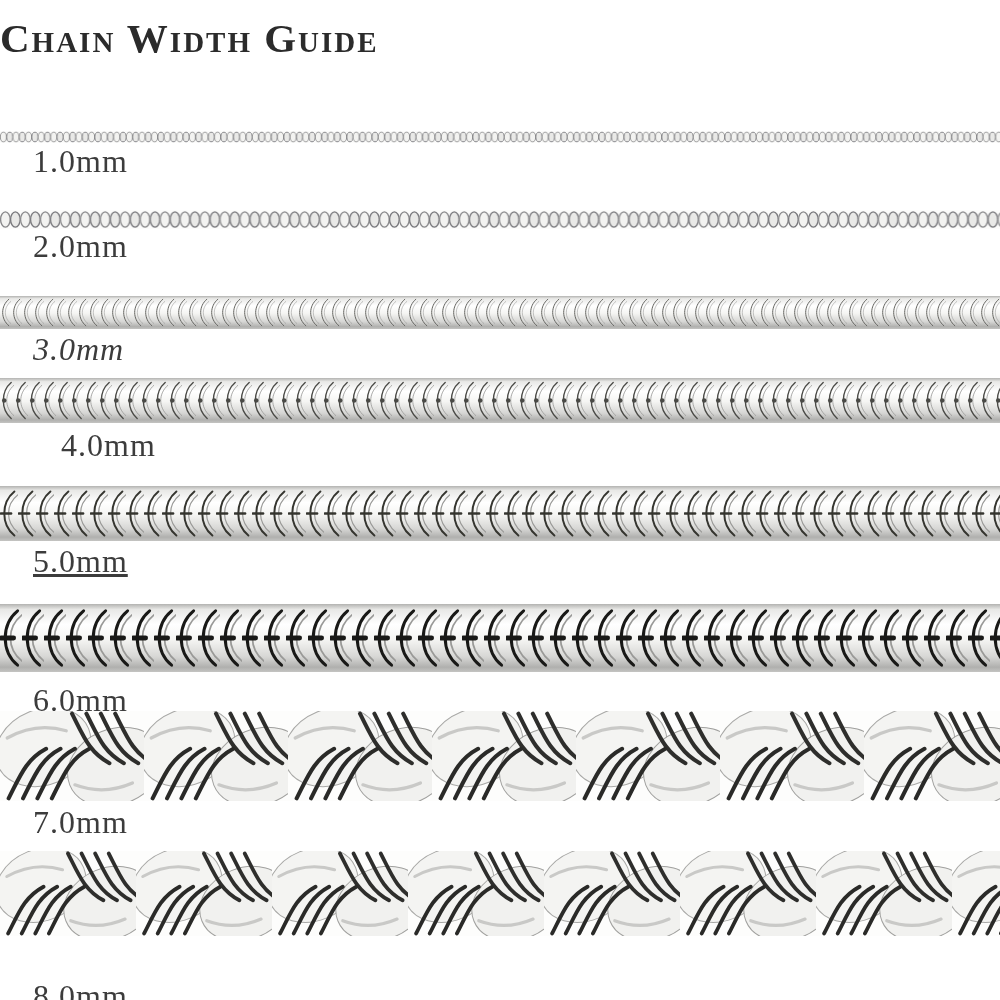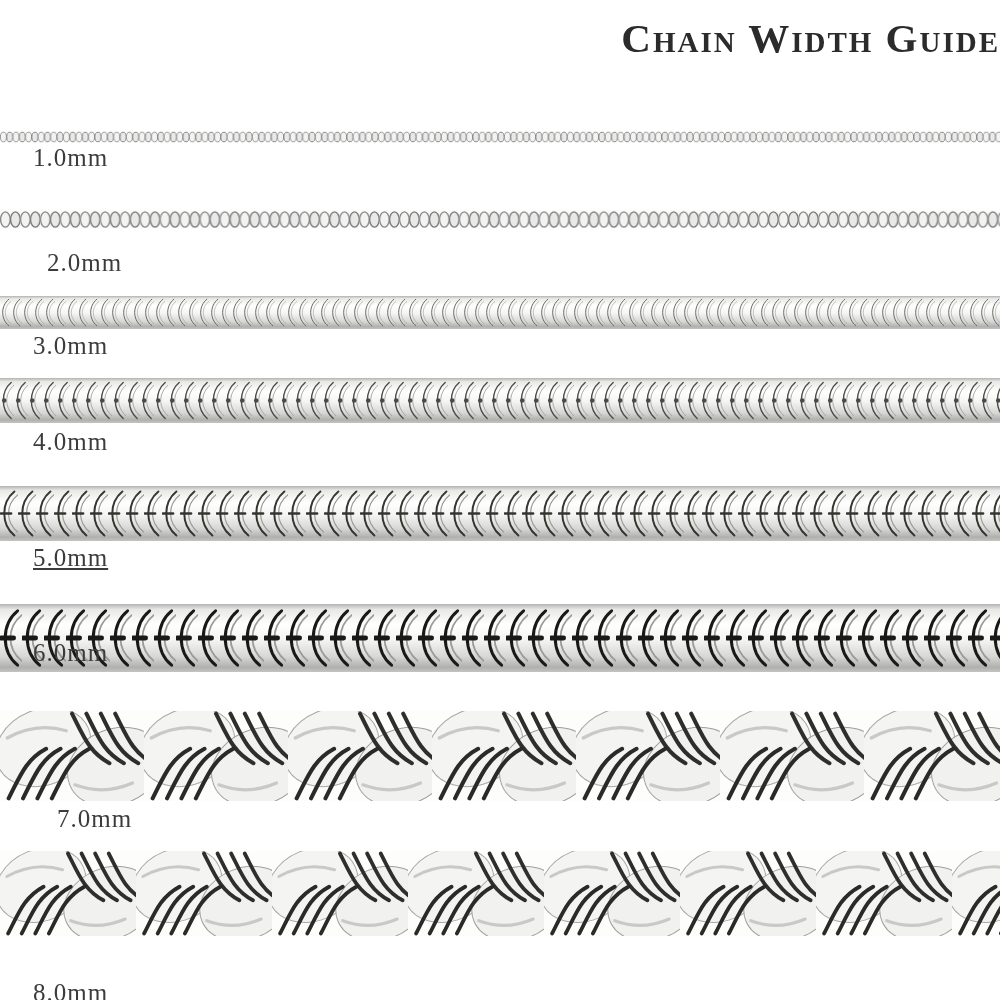--- a/index.html
+++ b/index.html
@@ -9,38 +9,38 @@
     height: 1000px;
     background: #ffffff;
     overflow: hidden;
     font-family: "Liberation Serif", serif;
   }
   #title {
     position: absolute;
     top: 14px;
     left: 0;
     right: 0;
-    text-align: right;
+    text-align: left;
     font-size: 41px;
     font-weight: 600;
     font-variant: small-caps;
     letter-spacing: 2px;
     color: #2b2b2b;
   }
   .chain-strip {
     position: absolute;
     left: 0;
     width: 1000px;
     overflow: hidden;
   }
   .chain-strip svg { display: block; }
   .chain-label {
     position: absolute;
     left: 33px;
-    font-size: 25px;
+    font-size: 32px;
     line-height: 1;
     letter-spacing: 1px;
     color: #3c3c3c;
   }
 </style>
 </head>
 <body>
 
 <div id="page">
   <div id="title">Chain Width Guide</div>
@@ -65,21 +65,21 @@
             <pattern id="cp1" x="0" y="0" width="19.95" height="19" patternUnits="userSpaceOnUse">
               <rect x="0" y="0" width="19.95" height="19" fill="#fcfcfb"></rect>
               <rect x="0" y="6.08" width="19.95" height="6.84" fill="#e4e4e2"></rect>
               <ellipse cx="5.3865" cy="9.5" rx="4.787999999999999" ry="7.6000000000000005" fill="#f3f3f1" stroke="#88888a" stroke-width="1.33"></ellipse>
               <ellipse cx="15.3615" cy="9.5" rx="4.787999999999999" ry="7.6000000000000005" fill="#e9e9e7" stroke="#76767a" stroke-width="1.33"></ellipse>
             </pattern>
           </defs>
           <rect x="0" y="0" width="1000" height="19" fill="url(#cp1)"></rect>
         </svg>
       </div>
-      <div class="chain-label" style="top: 250px; margin-left: 14px;">2.0mm</div>
+      <div class="chain-label" style="top: 230px;">2.0mm</div>
       <div class="chain-strip" style="top: 296px; height: 33px;">
         <svg width="1000" height="33" viewBox="0 0 1000 33" preserveAspectRatio="none">
           <defs>
             <linearGradient id="cg2" x1="0" y1="0" x2="0" y2="1">
               <stop offset="0" stop-color="#b3b3b1"></stop>
               <stop offset="0.08" stop-color="#e8e8e6"></stop>
               <stop offset="0.3" stop-color="#ffffff"></stop>
               <stop offset="0.52" stop-color="#f5f5f3"></stop>
               <stop offset="0.78" stop-color="#d6d6d4"></stop>
               <stop offset="0.93" stop-color="#b0b0ae"></stop>
@@ -87,21 +87,21 @@
             </linearGradient>
             <pattern id="cp2" x="0" y="0" width="11" height="33" patternUnits="userSpaceOnUse">
               <path d="M 11 5.28 C 3.3 11.22 3.3 21.78 11 27.72" stroke="#9a9a98" stroke-width="0.6" fill="none" stroke-linecap="round"></path>
               <path d="M 8.8 3.3000000000000003 C 0.55 9.9 0.55 23.099999999999998 8.8 29.7" stroke="#63635f" stroke-width="1" fill="none" stroke-linecap="round"></path>
             </pattern>
           </defs>
           <rect x="0" y="0" width="1000" height="33" fill="url(#cg2)"></rect>
           <rect x="0" y="0" width="1000" height="33" fill="url(#cp2)"></rect>
         </svg>
       </div>
-      <div class="chain-label" style="top: 333px;">3.0mm</div>
+      <div class="chain-label" style="top: 333px; font-style: italic;">3.0mm</div>
       <div class="chain-strip" style="top: 378px; height: 45px;">
         <svg width="1000" height="45" viewBox="0 0 1000 45" preserveAspectRatio="none">
           <defs>
             <linearGradient id="cg3" x1="0" y1="0" x2="0" y2="1">
               <stop offset="0" stop-color="#b3b3b1"></stop>
               <stop offset="0.08" stop-color="#e8e8e6"></stop>
               <stop offset="0.3" stop-color="#ffffff"></stop>
               <stop offset="0.52" stop-color="#f5f5f3"></stop>
               <stop offset="0.78" stop-color="#d6d6d4"></stop>
               <stop offset="0.93" stop-color="#b0b0ae"></stop>
@@ -110,21 +110,21 @@
             <pattern id="cp3" x="0" y="0" width="14" height="45" patternUnits="userSpaceOnUse">
               <path d="M 14 7.2 C 4.2 15.3 4.2 29.700000000000003 14 37.8" stroke="#9a9a98" stroke-width="0.84" fill="none" stroke-linecap="round"></path>
               <path d="M 11.200000000000001 4.5 C 0.7000000000000001 13.5 0.7000000000000001 31.499999999999996 11.200000000000001 40.5" stroke="#4a4a46" stroke-width="1.4" fill="none" stroke-linecap="round"></path>
               <circle cx="4.2" cy="22.5" r="2.25" fill="#4a4a46"></circle>
             </pattern>
           </defs>
           <rect x="0" y="0" width="1000" height="45" fill="url(#cg3)"></rect>
           <rect x="0" y="0" width="1000" height="45" fill="url(#cp3)"></rect>
         </svg>
       </div>
-      <div class="chain-label" style="top: 429px;">4.0mm</div>
+      <div class="chain-label" style="top: 429px; margin-left: 28px;">4.0mm</div>
       <div class="chain-strip" style="top: 486px; height: 55px;">
         <svg width="1000" height="55" viewBox="0 0 1000 55" preserveAspectRatio="none">
           <defs>
             <linearGradient id="cg4" x1="0" y1="0" x2="0" y2="1">
               <stop offset="0" stop-color="#b3b3b1"></stop>
               <stop offset="0.08" stop-color="#e8e8e6"></stop>
               <stop offset="0.3" stop-color="#ffffff"></stop>
               <stop offset="0.52" stop-color="#f5f5f3"></stop>
               <stop offset="0.78" stop-color="#d6d6d4"></stop>
               <stop offset="0.93" stop-color="#b0b0ae"></stop>
@@ -156,21 +156,21 @@
             <pattern id="cp5" x="0" y="0" width="22" height="68" patternUnits="userSpaceOnUse">
               <path d="M 22 10.88 C 6.6 23.12 6.6 44.88 22 57.12" stroke="#9a9a98" stroke-width="1.7999999999999998" fill="none" stroke-linecap="round"></path>
               <path d="M 17.6 6.800000000000001 C 1.1 20.4 1.1 47.599999999999994 17.6 61.2" stroke="#191917" stroke-width="3" fill="none" stroke-linecap="round"></path>
               <path d="M 1.1 34 L 13.64 34" stroke="#191917" stroke-width="4.760000000000001" fill="none" stroke-linecap="round"></path>
             </pattern>
           </defs>
           <rect x="0" y="0" width="1000" height="68" fill="url(#cg5)"></rect>
           <rect x="0" y="0" width="1000" height="68" fill="url(#cp5)"></rect>
         </svg>
       </div>
-      <div class="chain-label" style="top: 640px; text-align: center;">6.0mm</div>
+      <div class="chain-label" style="top: 684px; text-align: center;">6.0mm</div>
       <div class="chain-strip" style="top: 711px; height: 90px;">
         <svg width="1000" height="90" viewBox="0 0 1000 90" preserveAspectRatio="none">
           <defs>
             <pattern id="cp6" x="0" y="0" width="144" height="90" patternUnits="userSpaceOnUse">
               <rect x="0" y="0" width="144" height="90" fill="#fdfdfc"></rect>
               <ellipse cx="43.199999999999996" cy="36" rx="48.96" ry="37.8" fill="#f4f4f2" stroke="#a8a8a6" stroke-width="1" transform="rotate(-22 43.199999999999996 36)"></ellipse>
               <ellipse cx="115.2" cy="55.8" rx="48.96" ry="37.8" fill="#f1f1ef" stroke="#a0a09e" stroke-width="1" transform="rotate(-22 115.2 55.8)"></ellipse>
               <path d="M 8.64 87.3 C 20.160000000000004 64.8 25.919999999999998 48.6 46.08 37.8" stroke="#2a2a28" stroke-width="4.05" fill="none" stroke-linecap="round"></path>
               <path d="M 72 2.6999999999999997 C 83.52 25.200000000000003 89.28 41.4 109.44 52.199999999999996" stroke="#2e2e2c" stroke-width="4.05" fill="none" stroke-linecap="round"></path>
               <path d="M 23.04 87.3 C 34.56 64.8 40.32000000000001 48.6 60.480000000000004 37.8" stroke="#2a2a28" stroke-width="4.05" fill="none" stroke-linecap="round"></path>
@@ -179,21 +179,21 @@
               <path d="M 100.8 2.6999999999999997 C 112.32000000000001 25.200000000000003 118.08000000000001 41.4 138.24 52.199999999999996" stroke="#2e2e2c" stroke-width="4.05" fill="none" stroke-linecap="round"></path>
               <path d="M 51.84 87.3 C 63.36000000000001 64.8 69.12 48.6 89.28000000000002 37.8" stroke="#2a2a28" stroke-width="4.05" fill="none" stroke-linecap="round"></path>
               <path d="M 115.2 2.6999999999999997 C 126.72 25.200000000000003 132.48000000000002 41.4 152.64000000000001 52.199999999999996" stroke="#2e2e2c" stroke-width="4.05" fill="none" stroke-linecap="round"></path>
               <path d="M 7.2 27 Q 36 10.799999999999999 66.24000000000001 19.8" stroke="#c9c9c7" stroke-width="3.24" fill="none" stroke-linecap="round"></path>
               <path d="M 74.88 73.8 Q 103.67999999999999 84.6 132.48000000000002 72" stroke="#c9c9c7" stroke-width="3.24" fill="none" stroke-linecap="round"></path>
             </pattern>
           </defs>
           <rect x="0" y="0" width="1000" height="90" fill="url(#cp6)"></rect>
         </svg>
       </div>
-      <div class="chain-label" style="top: 806px; margin-left: 24px;">7.0mm</div>
+      <div class="chain-label" style="top: 806px;">7.0mm</div>
       <div class="chain-strip" style="top: 851px; height: 85px;">
         <svg width="1000" height="85" viewBox="0 0 1000 85" preserveAspectRatio="none">
           <defs>
             <pattern id="cp7" x="0" y="0" width="136" height="85" patternUnits="userSpaceOnUse">
               <rect x="0" y="0" width="136" height="85" fill="#fdfdfc"></rect>
               <ellipse cx="40.8" cy="34" rx="46.24" ry="35.699999999999996" fill="#f4f4f2" stroke="#a8a8a6" stroke-width="1" transform="rotate(-22 40.8 34)"></ellipse>
               <ellipse cx="108.80000000000001" cy="52.7" rx="46.24" ry="35.699999999999996" fill="#f1f1ef" stroke="#a0a09e" stroke-width="1" transform="rotate(-22 108.80000000000001 52.7)"></ellipse>
               <path d="M 8.16 82.45 C 19.040000000000003 61.199999999999996 24.48 45.900000000000006 43.52 35.699999999999996" stroke="#2a2a28" stroke-width="3.8249999999999997" fill="none" stroke-linecap="round"></path>
               <path d="M 68 2.55 C 78.88 23.8 84.32 39.1 103.36 49.3" stroke="#2e2e2c" stroke-width="3.8249999999999997" fill="none" stroke-linecap="round"></path>
               <path d="M 21.76 82.45 C 32.64 61.199999999999996 38.080000000000005 45.900000000000006 57.120000000000005 35.699999999999996" stroke="#2a2a28" stroke-width="3.8249999999999997" fill="none" stroke-linecap="round"></path>

